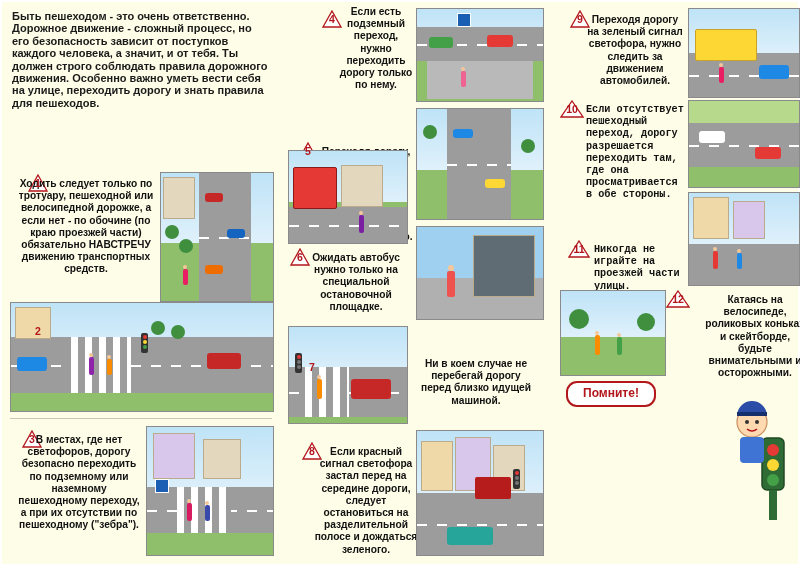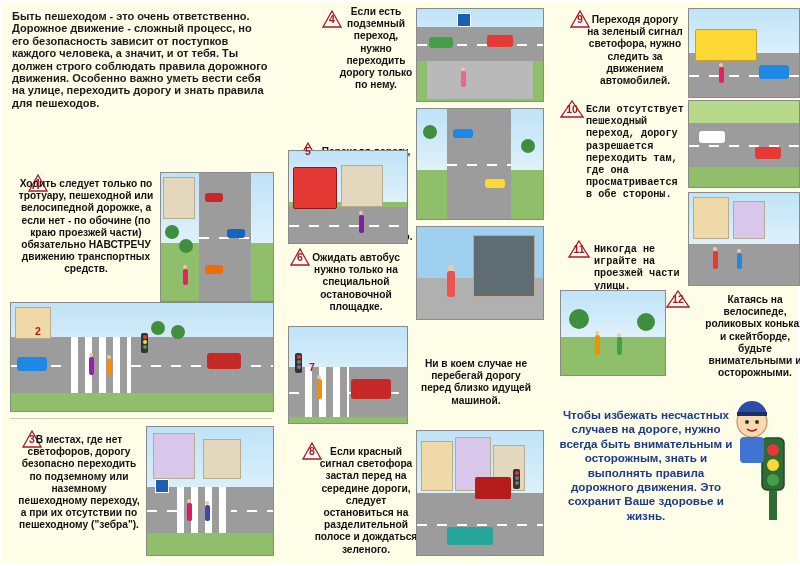--- a/index.html
+++ b/index.html
@@ -365,21 +365,21 @@
         <div class="tree" style="left:8px;top:18px;width:20px;height:20px;"></div>
         <div class="tree" style="left:76px;top:22px;width:18px;height:18px;"></div>
         <div class="person" style="left:34px;top:44px;height:20px;background:#fb8c00;"></div>
         <div class="head" style="left:34px;top:40px;"></div>
         <div class="person" style="left:56px;top:46px;height:18px;background:#43a047;"></div>
         <div class="head" style="left:56px;top:42px;"></div>
       </div>
     </div>
 
     <div class="item" style="left:0;top:378px;width:248px;height:180px;">
-      <div class="remember-text">Чтобы избежать несчастных случаев на дороге, нужно всегда быть внимательным и осторожным, знать и выполнять правила дорожного движения. Это сохранит Ваше здоровье и жизнь.</div>
+      <div class="remember-box">Помните!</div>
       <div class="traffic-figure">
         <svg width="64" height="140" viewBox="0 0 64 140">
           <rect x="26" y="52" width="22" height="52" rx="5" fill="#2f6b35" stroke="#1f4a24" stroke-width="1.5"></rect>
           <circle cx="37" cy="64" r="6" fill="#e53935"></circle>
           <circle cx="37" cy="79" r="6" fill="#fdd835"></circle>
           <circle cx="37" cy="94" r="6" fill="#43a047"></circle>
           <rect x="33" y="104" width="8" height="30" fill="#2f6b35"></rect>
           <circle cx="16" cy="36" r="15" fill="#ffd9b0" stroke="#c98d5e" stroke-width="1.2"></circle>
           <path d="M1 30 A15 15 0 0 1 31 30 L31 26 L1 26 Z" fill="#2b4da8"></path>
           <rect x="1" y="26" width="30" height="4" fill="#16306e"></rect>

